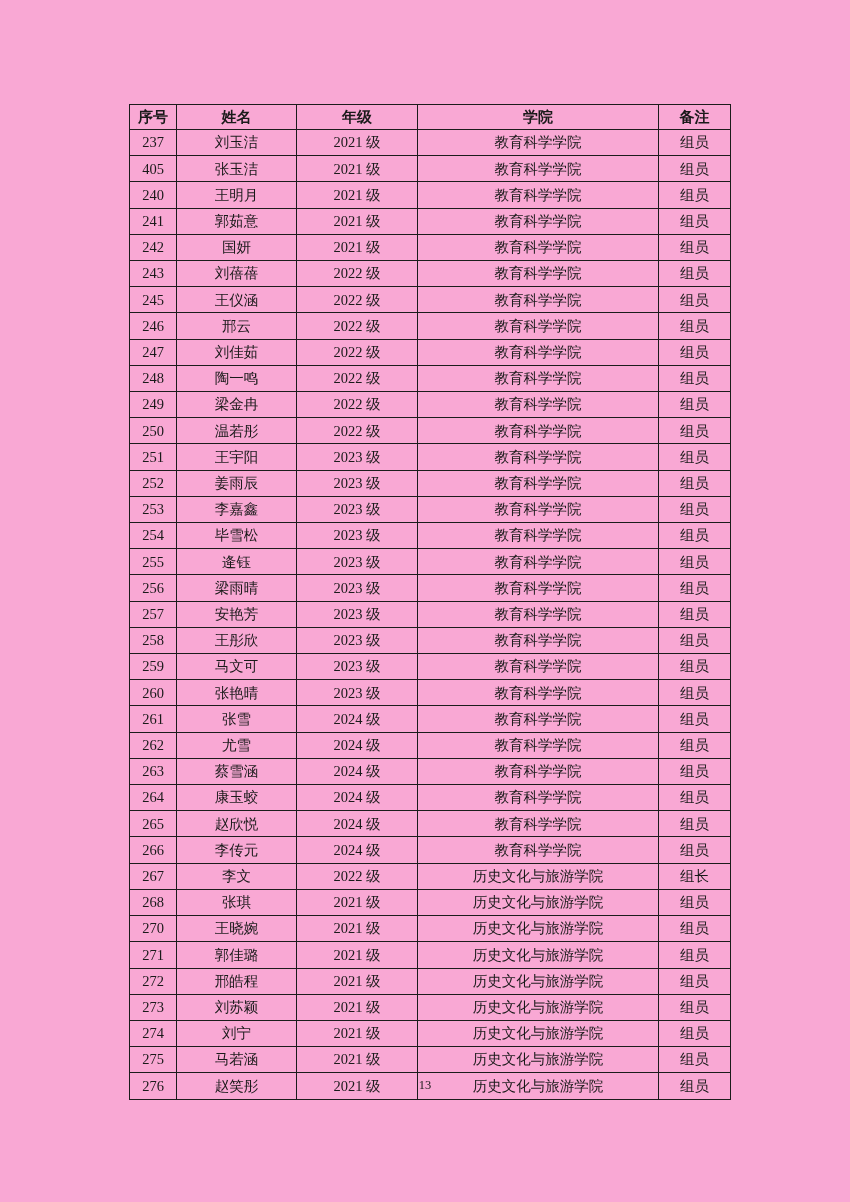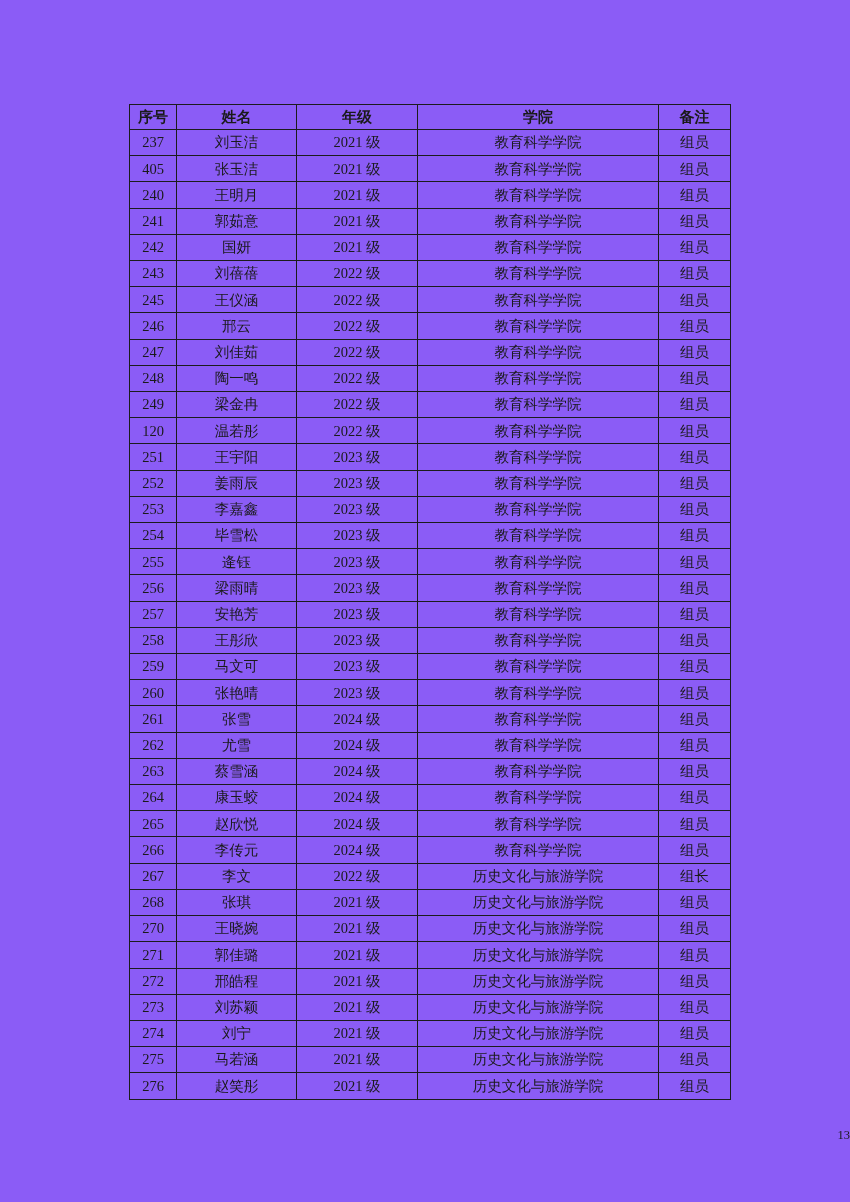--- a/index.html
+++ b/index.html
@@ -10,21 +10,21 @@
   body {
     width: 850px;
     height: 1202px;
     position: relative;
     font-family: "Liberation Serif", "DejaVu Serif", serif;
     color: #1a1a1a;
   }
   .doc-page {
     position: absolute;
     inset: 0;
-    background: #8b5cf6;
+    background: #f9a8d4;
   }
   table.roster {
     position: absolute;
     left: 129px;
     top: 104px;
     width: 601px;
     height: 996px;
     border-collapse: collapse;
     table-layout: fixed;
   }
@@ -45,22 +45,22 @@
   }
   table.roster td {
     font-size: 14.5px;
     font-weight: normal;
     height: 24px;
   }
   .page-number {
     position: absolute;
     left: 0;
     right: 0;
-    top: 1128px;
-    text-align: right;
+    top: 1078px;
+    text-align: center;
     font-size: 12.5px;
     font-family: "Liberation Serif", "DejaVu Serif", serif;
     color: #1a1a1a;
   }
 </style>
 </head>
 <body>
 
 <div class="doc-page">
 
@@ -153,21 +153,21 @@
           <td>组员</td>
         </tr>
         <tr>
           <td>249</td>
           <td>梁金冉</td>
           <td>2022 级</td>
           <td>教育科学学院</td>
           <td>组员</td>
         </tr>
         <tr>
-          <td>120</td>
+          <td>250</td>
           <td>温若彤</td>
           <td>2022 级</td>
           <td>教育科学学院</td>
           <td>组员</td>
         </tr>
         <tr>
           <td>251</td>
           <td>王宇阳</td>
           <td>2023 级</td>
           <td>教育科学学院</td>

